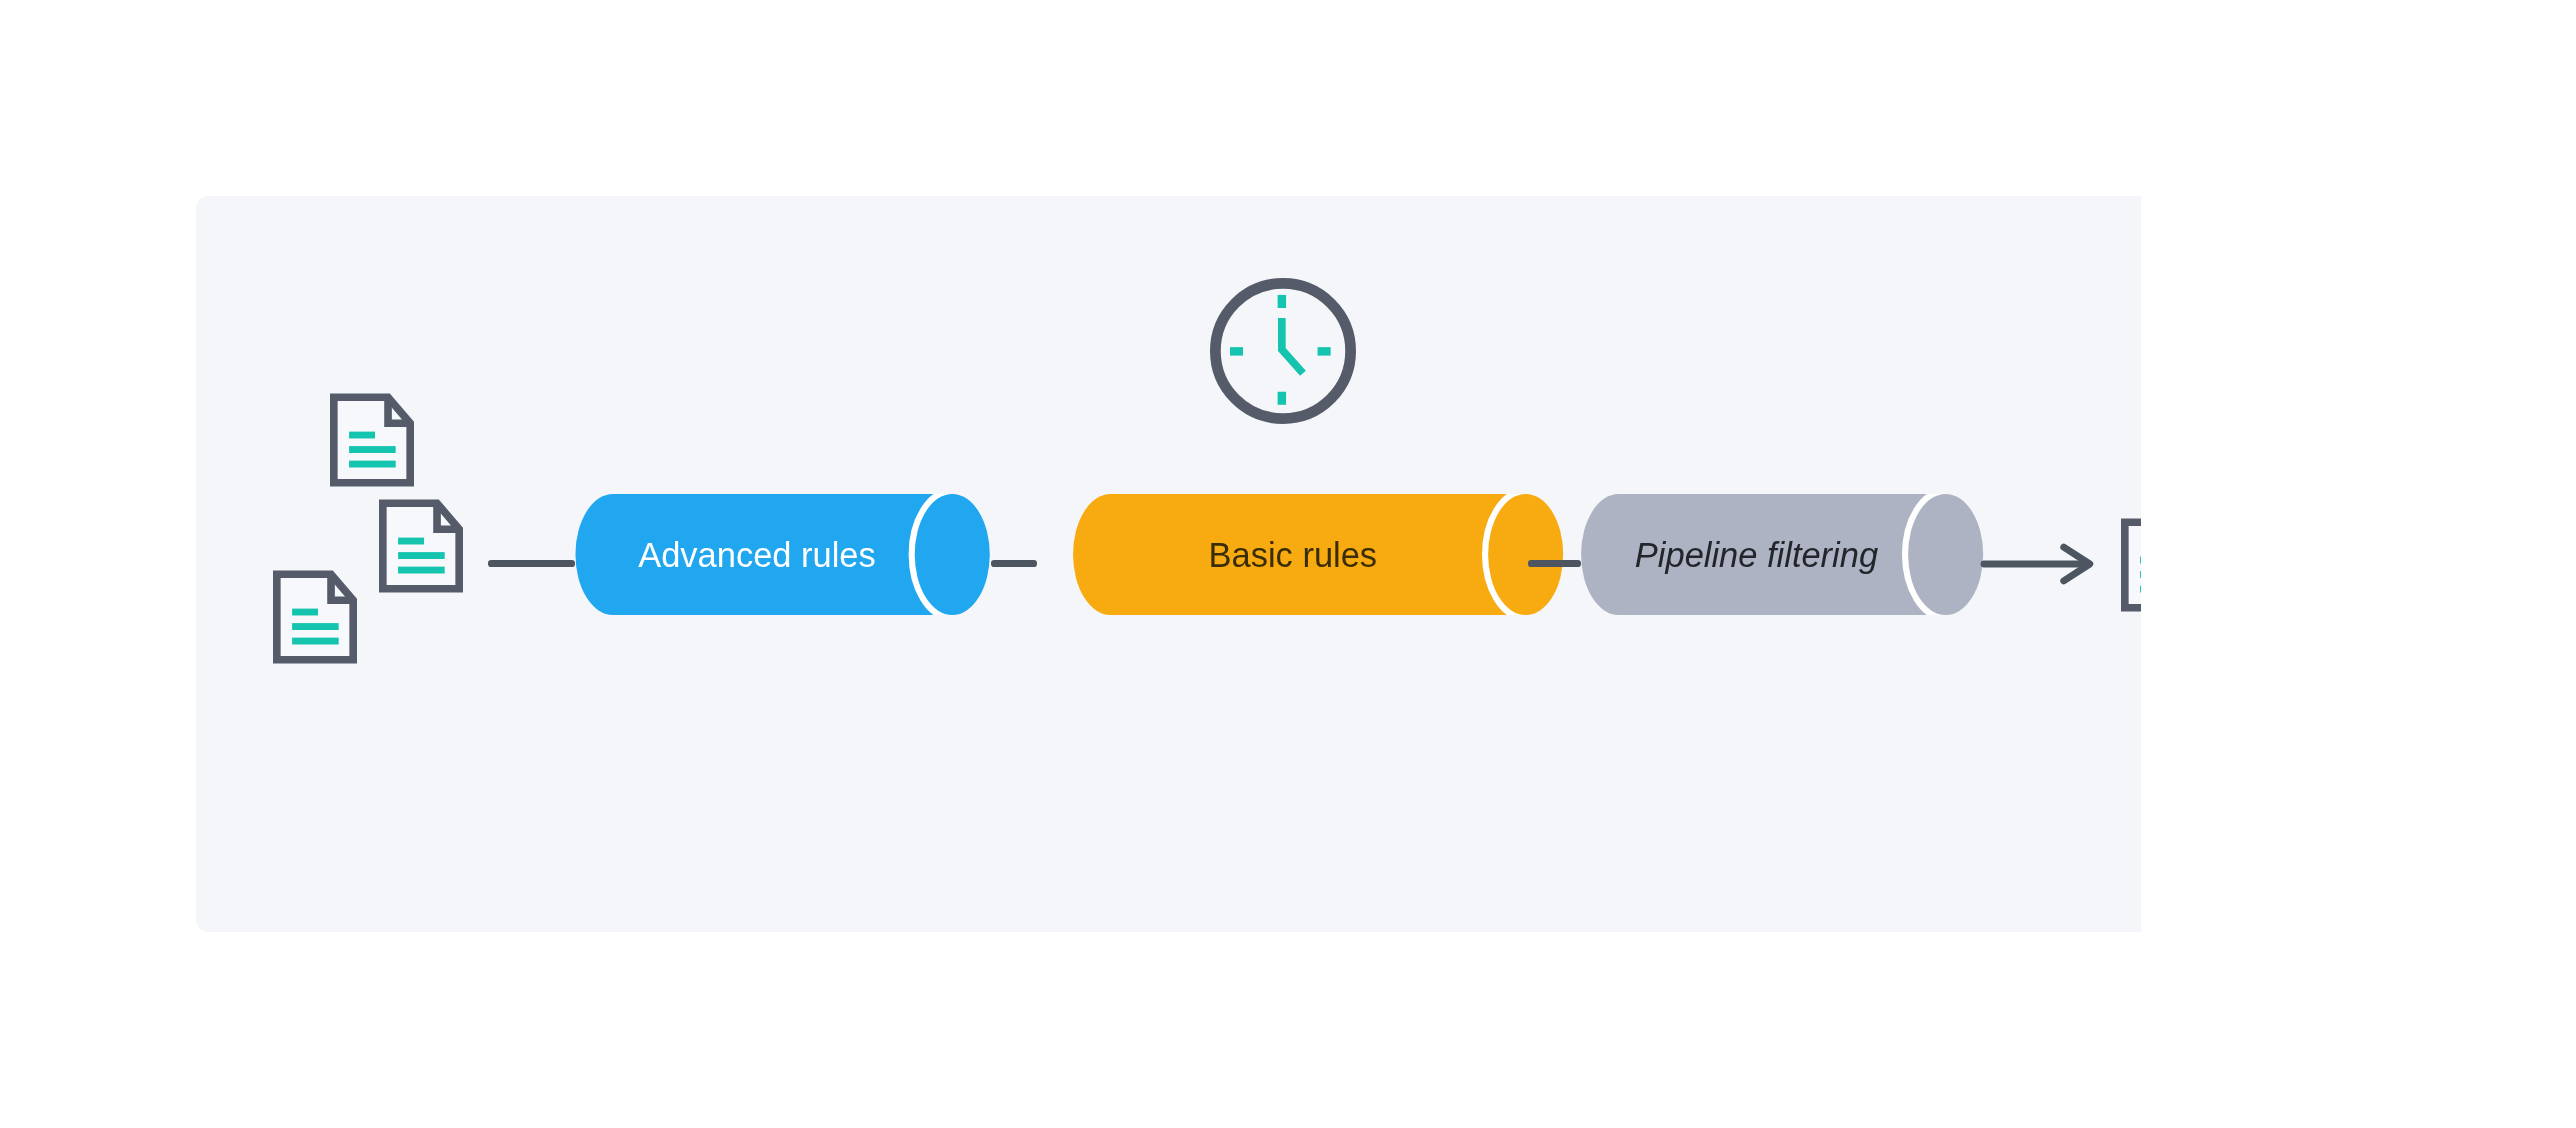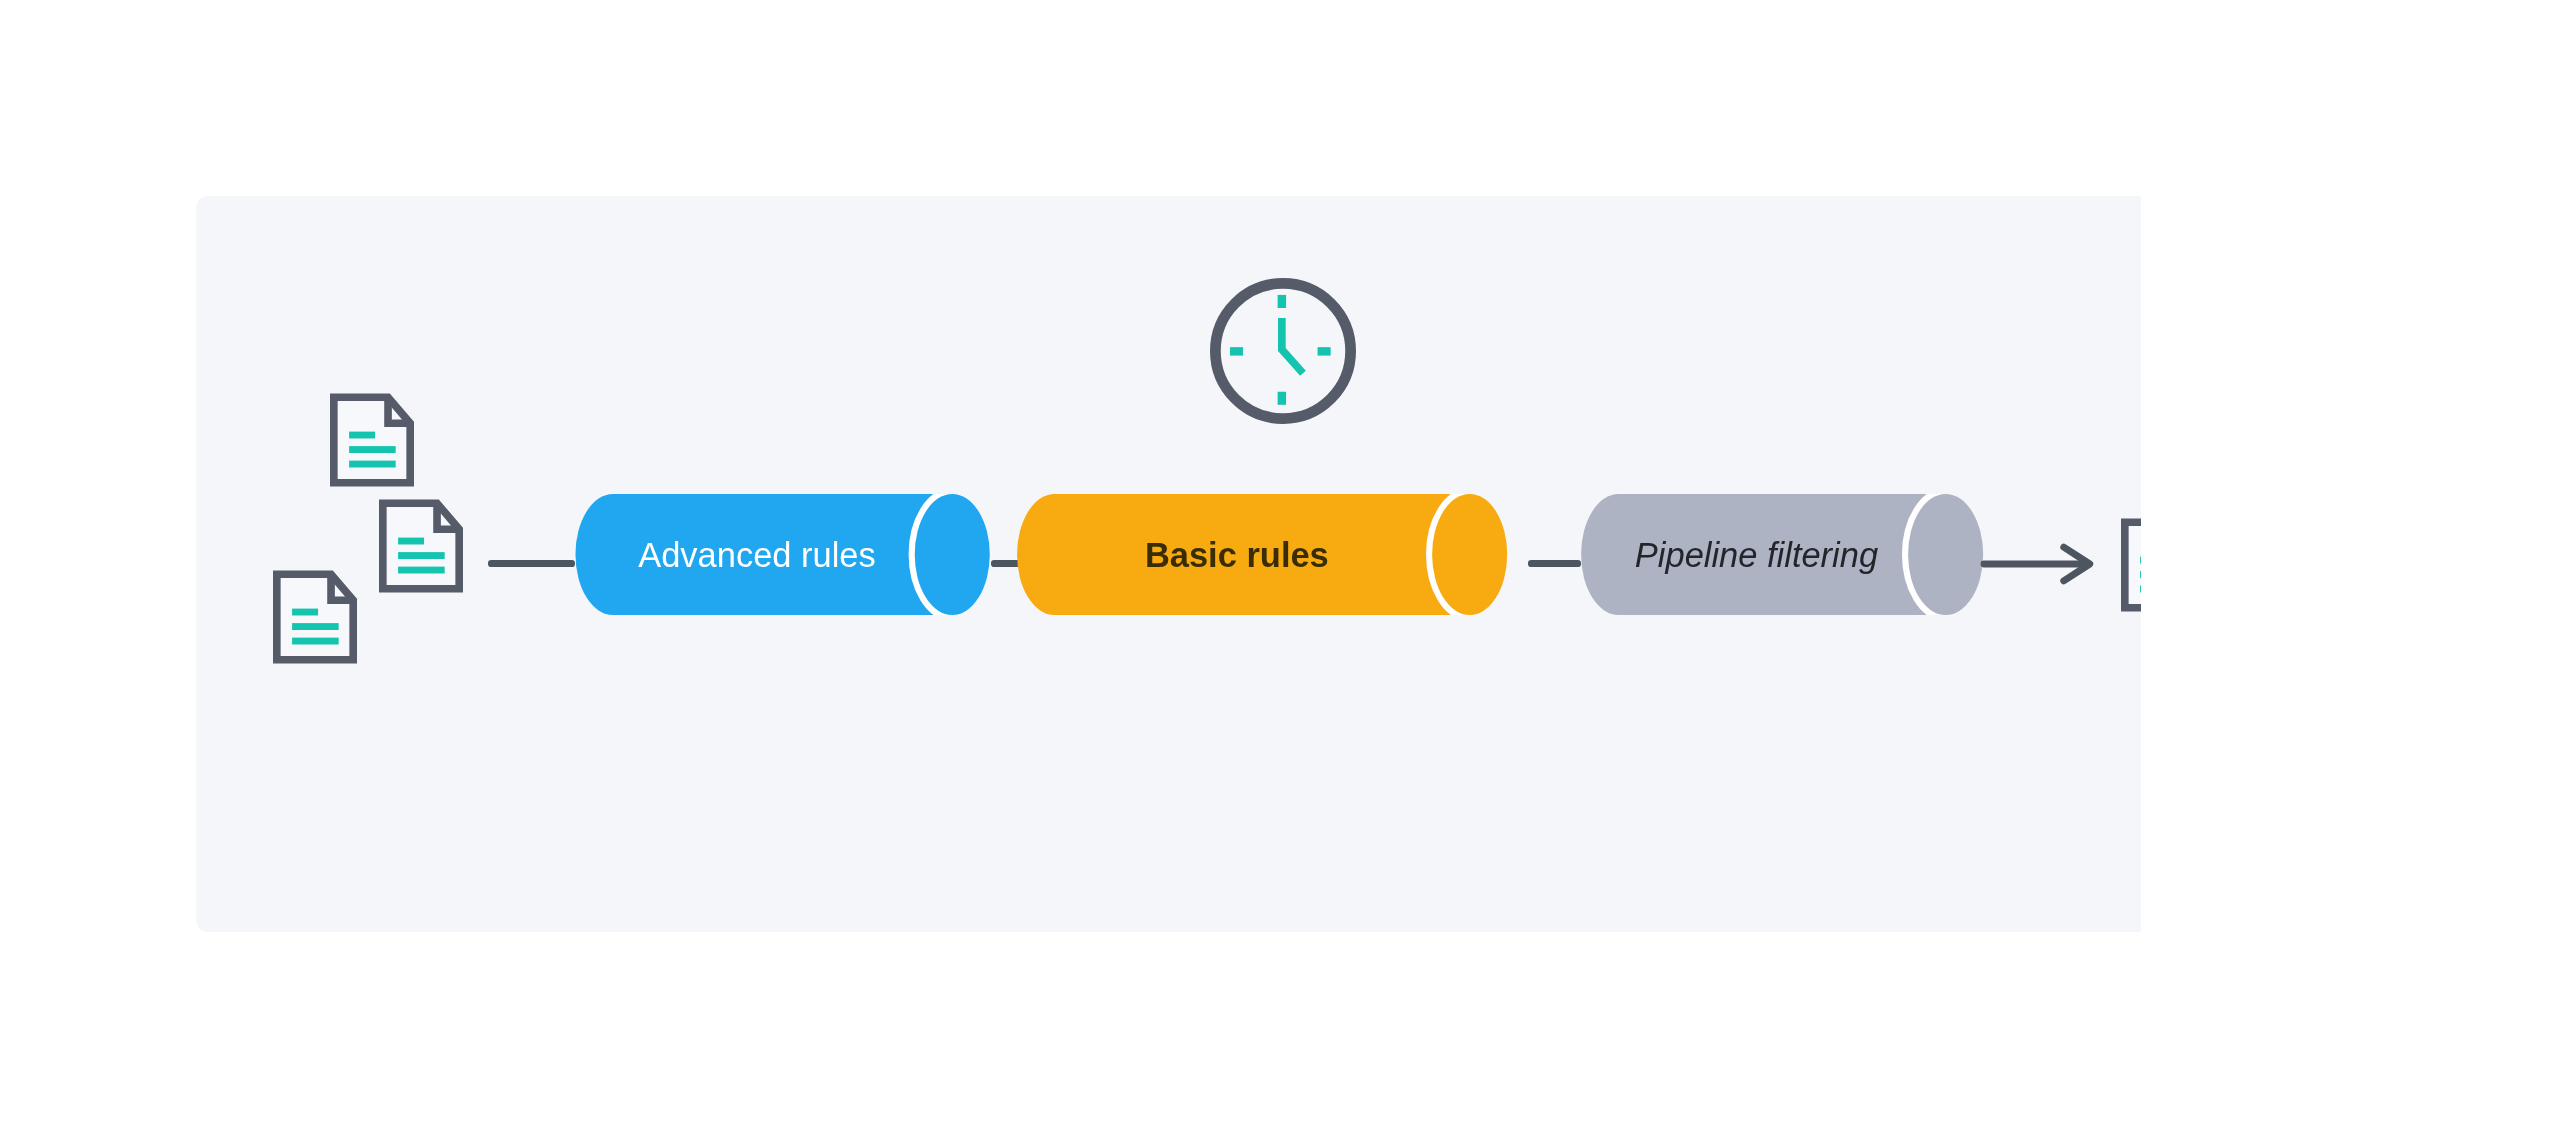--- a/index.html
+++ b/index.html
@@ -134,21 +134,21 @@
     <svg width="416" height="121" viewBox="0 0 542 158" style="overflow:hidden;">
       <path d="M49,0 A49,79 0 0 0 49,158 L475,158 L475,0 Z" fill="#20a7f0"></path>
       <path class="cap-gap" d="M492,0 A49,79 0 0 0 492,158"></path>
       <ellipse cx="492" cy="79" rx="49" ry="79" fill="#20a7f0"></ellipse>
       <text class="stage-text" x="237" y="95" text-anchor="middle" fill="#ffffff">Advanced rules</text>
     </svg>
   </div>
 
   <div class="link" style="left:991px; width:46px;"></div>
 
-  <div class="cylinder" style="left:1017px;font-weight:bold;">
+  <div class="cylinder" style="left:1073px;">
     <svg width="491" height="121" viewBox="0 0 641 158" style="overflow:hidden;">
       <path d="M49,0 A49,79 0 0 0 49,158 L574,158 L574,0 Z" fill="#f8ab10"></path>
       <path class="cap-gap" d="M591,0 A49,79 0 0 0 591,158"></path>
       <ellipse cx="591" cy="79" rx="49" ry="79" fill="#f8ab10"></ellipse>
       <text class="stage-text" x="287" y="95" text-anchor="middle" fill="#3a2d06">Basic rules</text>
     </svg>
   </div>
 
   <div class="link" style="left:1528px; width:53px;"></div>
 

